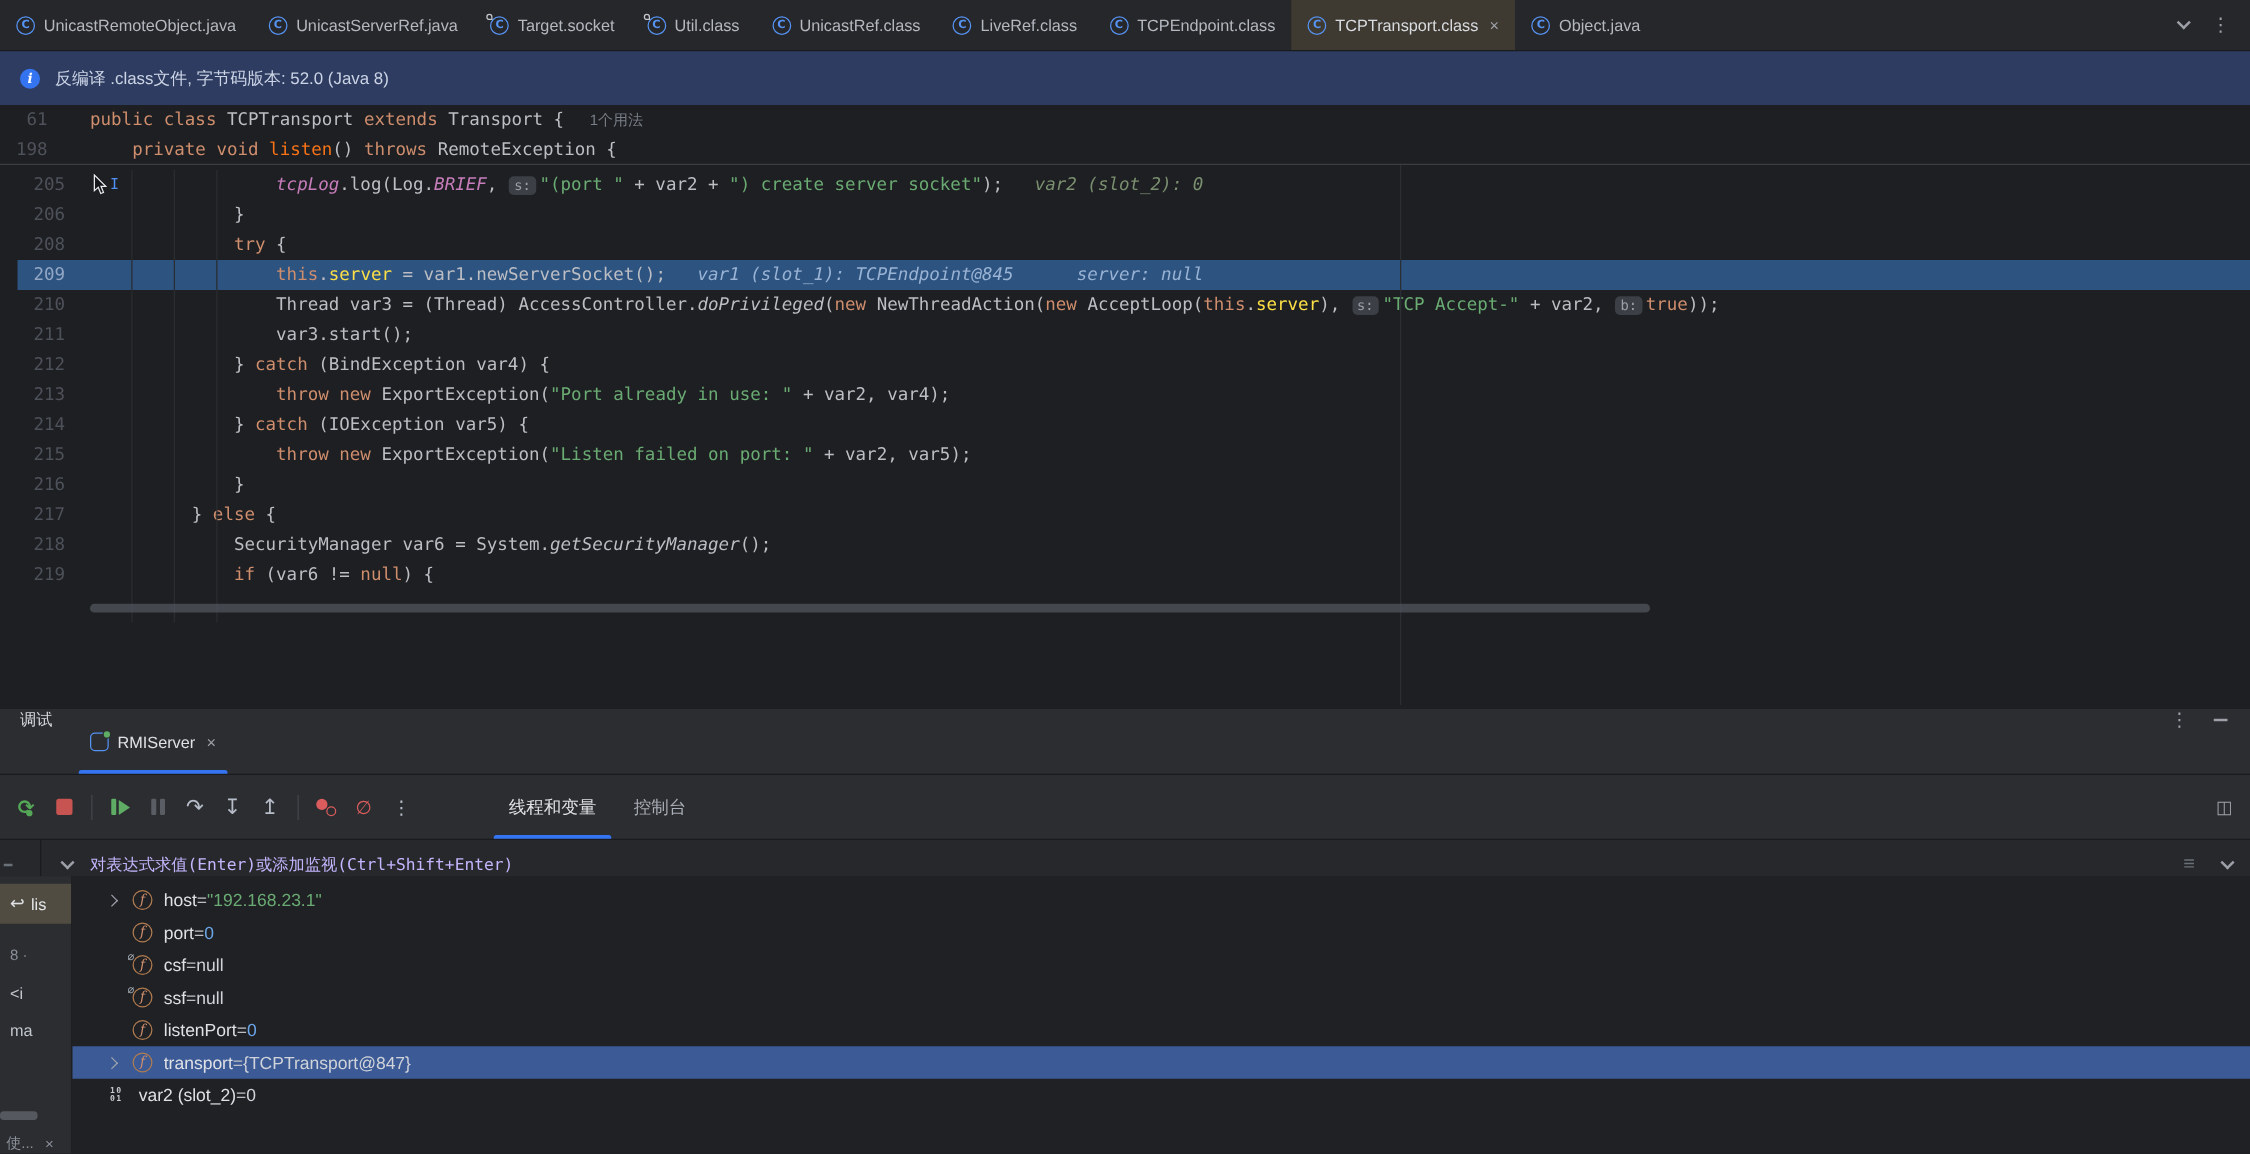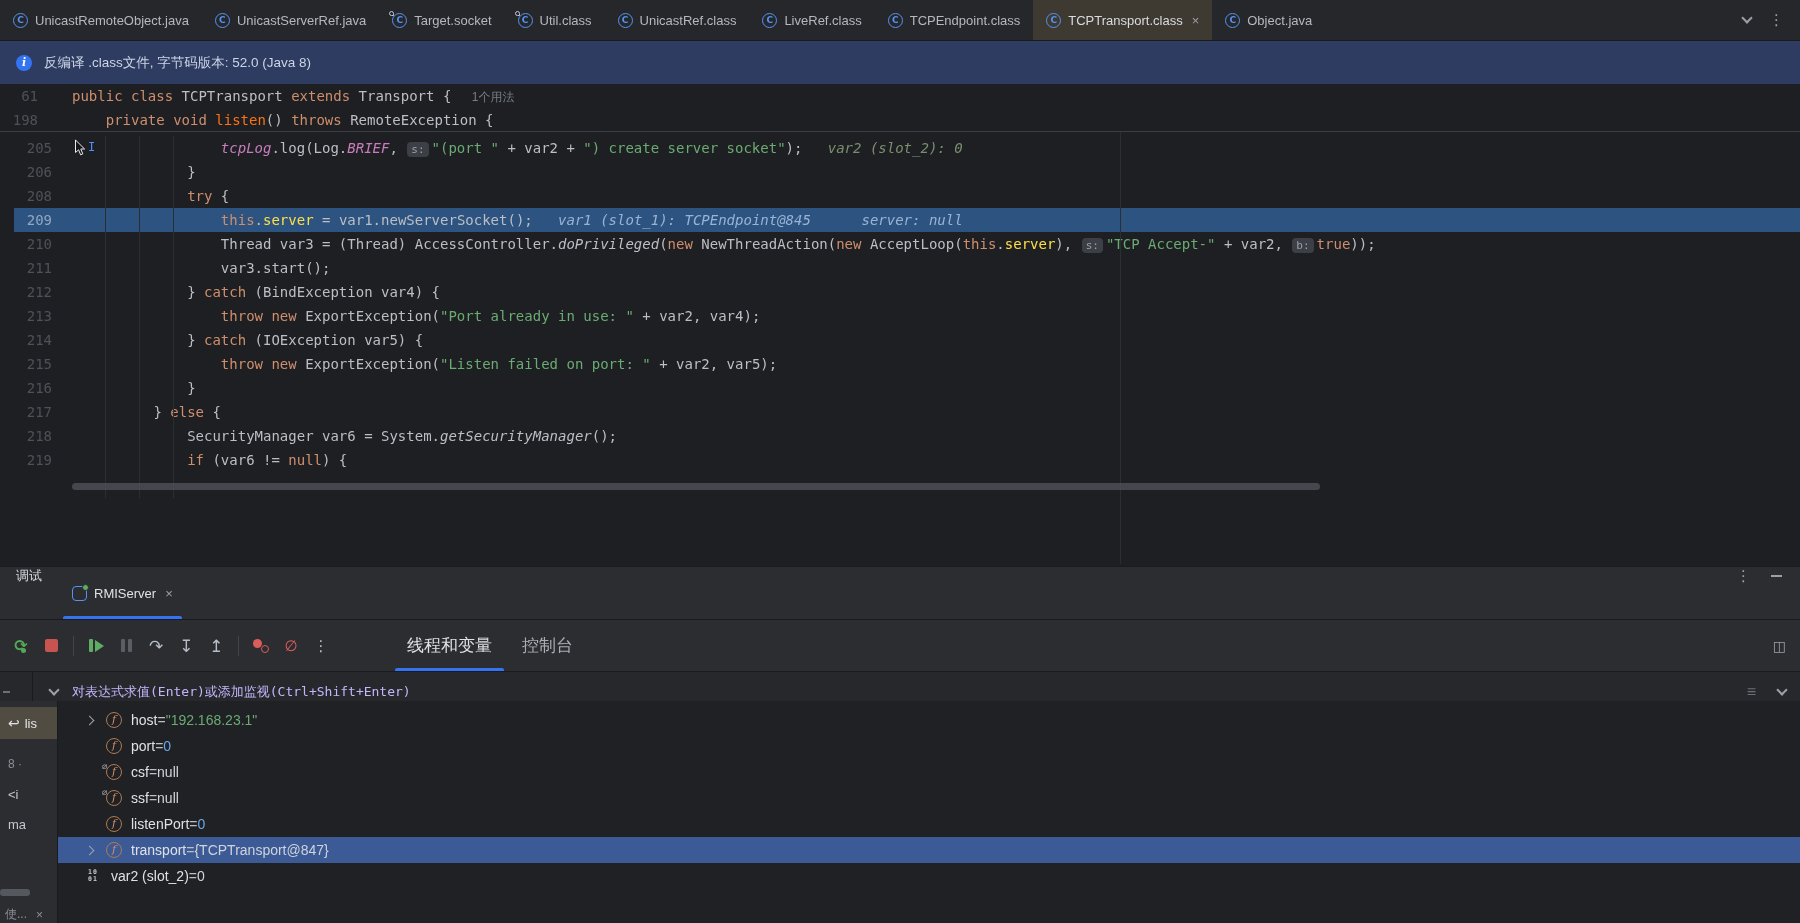--- a/index.html
+++ b/index.html
@@ -67,21 +67,21 @@
   .resume-ic u { width:0; height:0; border-left:9px solid #5fad65; border-top:6.5px solid transparent; border-bottom:6.5px solid transparent; }
   .pause-ic { display:flex; gap:3px; }
   .pause-ic b { width:4px; height:13px; background:#5a5d63; border-radius:1px; }
   .gstep { color:#b6bcc8; font-size:17px; }
   .bp-ic { position:relative; width:16px; height:15px; }
   .bp-ic .f { position:absolute; left:0; top:1px; width:9px; height:9px; border-radius:50%; background:#db5c5c; }
   .bp-ic .o { position:absolute; right:0; bottom:0; width:8px; height:8px; border-radius:50%; border:1.5px solid #db5c5c; background:#2b2d30; }
   .gmute { color:#db5c5c; font-size:15px; }
   .gmore { color:#b6bcc8; font-size:15px; }
   .vtabs { display:flex; height:100%; margin-left:54px; }
-  .vtab { position:relative; display:flex; align-items:center; padding:0 15px; font-size:17px; color:#a9adb5; }
+  .vtab { position:relative; display:flex; align-items:center; padding:0 15px; font-size:14px; color:#a9adb5; }
   .vtab.active { color:#dfe1e5; }
   .vtab.active .underline { position:absolute; bottom:0; left:3px; right:3px; height:3px; background:#3574f0; border-radius:2px 2px 0 0; }
   #dtools-right { margin-left:auto; padding-right:14px; color:#9da0a8; font-size:14px; font-family:"DejaVu Sans",sans-serif; }
   #dexpr { position:relative; height:40px; background:#26282b; border-bottom:1px solid #1a1b1e; display:flex; align-items:center; }
   #dexpr .ldash { position:absolute; left:3px; width:7px; height:2px; background:#6b7078; }
   #dexpr .ldiv { position:absolute; left:32px; top:0; bottom:0; width:1px; background:#1a1b1e; }
   #dexpr .chev { position:absolute; left:50px; }
   #expr-ph { position:absolute; left:72px; font:13px "DejaVu Sans Mono","Liberation Mono",monospace; color:#c4b5fd; }
   #dexpr-right { position:absolute; right:14px; display:flex; align-items:center; gap:22px; color:#6b7078; }
   #dcontent { position:absolute; top:134px; bottom:0; left:0; right:0; display:flex; }

